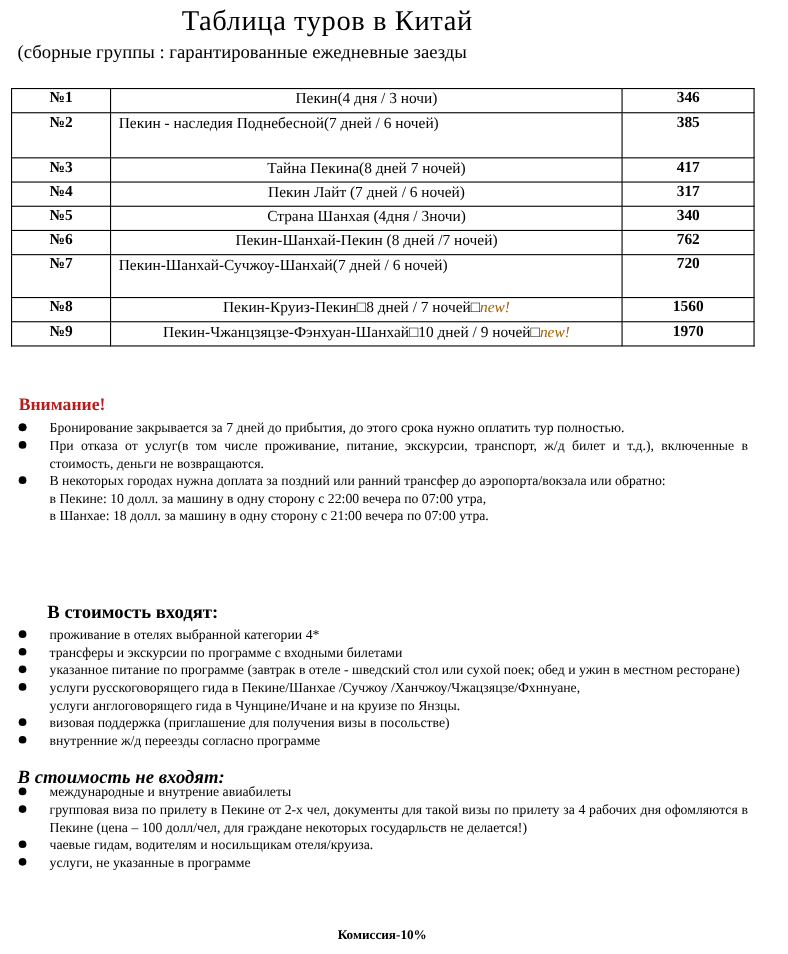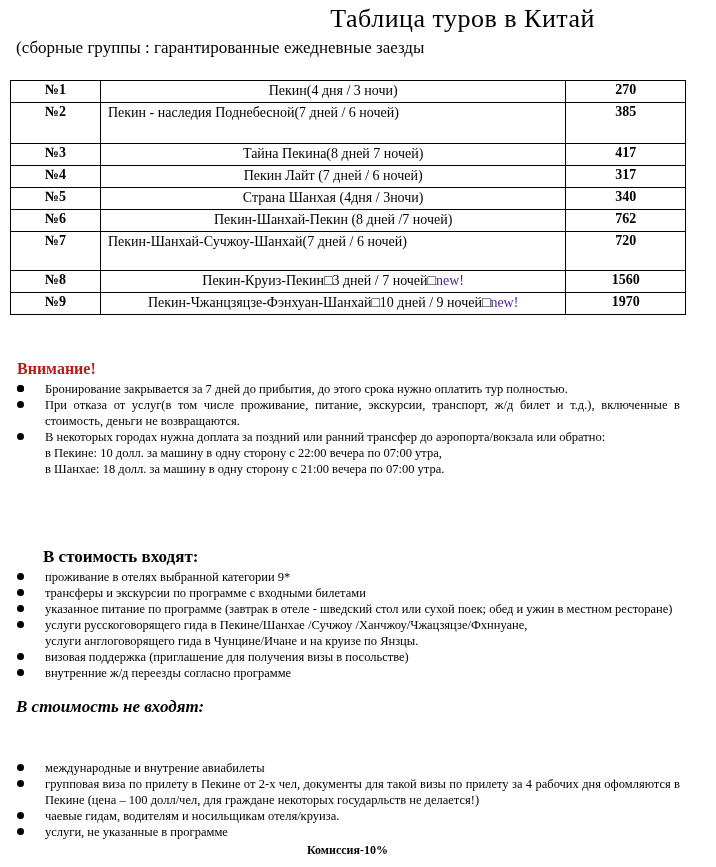--- a/index.html
+++ b/index.html
@@ -1,60 +1,60 @@
 <!DOCTYPE html>
 <html><head>
 <meta charset="utf-8">
 <style>
   html, body { margin: 0; padding: 0; background: #ffffff; }
   body { width: 716px; height: 867px; position: relative; overflow: hidden;
          font-family: "Liberation Serif", "DejaVu Serif", serif; color: #000; }
-  .title { position: absolute; left: 0; width: 595px; top: 4px; text-align: right;
+  .title { position: absolute; left: 0; width: 595px; top: 4px; text-align: center;
            font-size: 26px; letter-spacing: 0.5px; }
   .subtitle { position: absolute; left: 16px; top: 38px; font-size: 17px; font-weight: normal; }
 
   table.tours { position: absolute; left: 10px; top: 80px; border-collapse: collapse; width: 676px; }
   table.tours td { border: 1px solid #000; padding: 0; font-size: 14px; vertical-align: top; }
   td.num { width: 90px; text-align: center; font-weight: bold; font-size: 16px; }
   td.name { width: 463px; text-align: center; }
   td.name.left { text-align: left; padding-left: 7px; }
   td.price { width: 120px; text-align: center; font-weight: bold; font-size: 16px; }
   tr.r1 td { height: 21px; }
   tr.r2 td { height: 40px; }
   tr.rs td { height: 21px; }
   tr.r7 td { height: 38px; }
   td.name span.cell { display: inline-block; padding-top: 2px; }
   td.num span, td.price span { display: inline-block; padding-top: 1px; }
-  .new { color: #4c1d95; }
+  .new { color: #a16207; font-style: italic; }
 
   .attention { position: absolute; left: 17px; top: 340px; color: #b91c1c; font-weight: bold; font-size: 16px; margin-top: 20px; }
   ul.bul { position: absolute; left: 0; margin: 0; padding: 0; list-style: none; width: 680px; font-size: 12.5px; }
   ul.bul li { position: relative; padding-left: 45px; line-height: 16px; text-align: justify; }
   ul.bul li .dot { position: absolute; left: 17px; top: 4px; width: 7px; height: 7px; border-radius: 50%; background: #000; }
   ul.bul li.plain { }
   #attn-list { top: 381px; }
   .h2 { position: absolute; left: 16px; font-weight: bold; font-size: 17px; }
   #incl-h { top: 547px; margin-left: 27px; }
   #incl-list { top: 569px; }
   #excl-h { top: 697px; font-style: italic; }
-  #excl-list { top: 760px; }
+  #excl-list { top: 712px; }
   .commission { position: absolute; left: 0; width: 695px; text-align: center; top: 843px; font-weight: bold; font-size: 12px; }
 </style>
 </head>
 <body>
 
 <div class="title">Таблица  туров в Китай</div>
 <div class="subtitle">(сборные группы : гарантированные ежедневные заезды</div>
 
 <table class="tours">
   <tbody id="tour-body">
       <tr class="r1">
         <td class="num"><span>№1</span></td>
         <td class="name"><span class="cell"><span>Пекин(4 дня / 3 ночи)</span></span></td>
-        <td class="price"><span>270</span></td>
+        <td class="price"><span>346</span></td>
       </tr>
       <tr class="r2">
         <td class="num"><span>№2</span></td>
         <td class="name left"><span class="cell"><span>Пекин - наследия Поднебесной(7 дней / 6 ночей)</span></span></td>
         <td class="price"><span>385</span></td>
       </tr>
       <tr class="rs">
         <td class="num"><span>№3</span></td>
         <td class="name"><span class="cell"><span>Тайна Пекина(8 дней 7 ночей)</span></span></td>
         <td class="price"><span>417</span></td>
@@ -74,21 +74,21 @@
         <td class="name"><span class="cell"><span>Пекин-Шанхай-Пекин (8 дней /7 ночей)</span></span></td>
         <td class="price"><span>762</span></td>
       </tr>
       <tr class="r7">
         <td class="num"><span>№7</span></td>
         <td class="name left"><span class="cell"><span>Пекин-Шанхай-Сучжоу-Шанхай(7 дней / 6 ночей)</span></span></td>
         <td class="price"><span>720</span></td>
       </tr>
       <tr class="rs">
         <td class="num"><span>№8</span></td>
-        <td class="name"><span class="cell"><span>Пекин-Круиз-Пекин□3 дней / 7 ночей□</span><span class="new">new!</span></span></td>
+        <td class="name"><span class="cell"><span>Пекин-Круиз-Пекин□8 дней / 7 ночей□</span><span class="new">new!</span></span></td>
         <td class="price"><span>1560</span></td>
       </tr>
       <tr class="rs">
         <td class="num"><span>№9</span></td>
         <td class="name"><span class="cell"><span>Пекин-Чжанцзяцзе-Фэнхуан-Шанхай□10 дней / 9 ночей□</span><span class="new">new!</span></span></td>
         <td class="price"><span>1970</span></td>
       </tr>
     </tbody>
 </table>
 
@@ -97,21 +97,21 @@
   <li><span class="dot"></span></li>
   <li><span class="dot"></span><span>Бронирование закрывается за 7 дней до прибытия, до этого срока нужно оплатить  тур полностью.</span></li>
   <li><span class="dot"></span><span>При отказа от услуг(в том числе проживание, питание, экскурсии, транспорт, ж/д билет и т.д.), включенные в стоимость, деньги не возвращаются.</span></li>
   <li><span class="dot"></span><span>В некоторых городах нужна доплата за поздний  или ранний трансфер до аэропорта/вокзала или обратно:</span></li>
   <li class="plain"><span>в Пекине: 10 долл. за машину в одну сторону с 22:00 вечера по 07:00 утра,</span></li>
   <li class="plain"><span>в Шанхае: 18 долл. за машину в одну сторону с 21:00 вечера по 07:00 утра.</span></li>
 </ul>
 
 <div class="h2" id="incl-h">В стоимость входят:</div>
 <ul class="bul" id="incl-list">
-  <li><span class="dot"></span><span>проживание в отелях выбранной категории 9*</span></li>
+  <li><span class="dot"></span><span>проживание в отелях выбранной категории 4*</span></li>
   <li><span class="dot"></span><span>трансферы и экскурсии по программе с входными билетами</span></li>
   <li><span class="dot"></span><span>указанное питание по программе (завтрак в отеле - шведский стол или сухой поек; обед и ужин в местном ресторане)</span></li>
   <li><span class="dot"></span><span>услуги русскоговорящего гида в Пекине/Шанхае /Сучжоу /Ханчжоу/Чжацзяцзе/Фхннуане,</span></li>
   <li class="plain"><span>услуги англоговорящего гида в Чунцине/Ичане и на круизе по Янзцы.</span></li>
   <li><span class="dot"></span><span>визовая поддержка (приглашение для получения визы в посольстве)</span></li>
   <li><span class="dot"></span><span>внутренние ж/д переезды согласно программе</span></li>
 </ul>
 
 <div class="h2" id="excl-h">В стоимость не входят:</div>
 <ul class="bul" id="excl-list">

